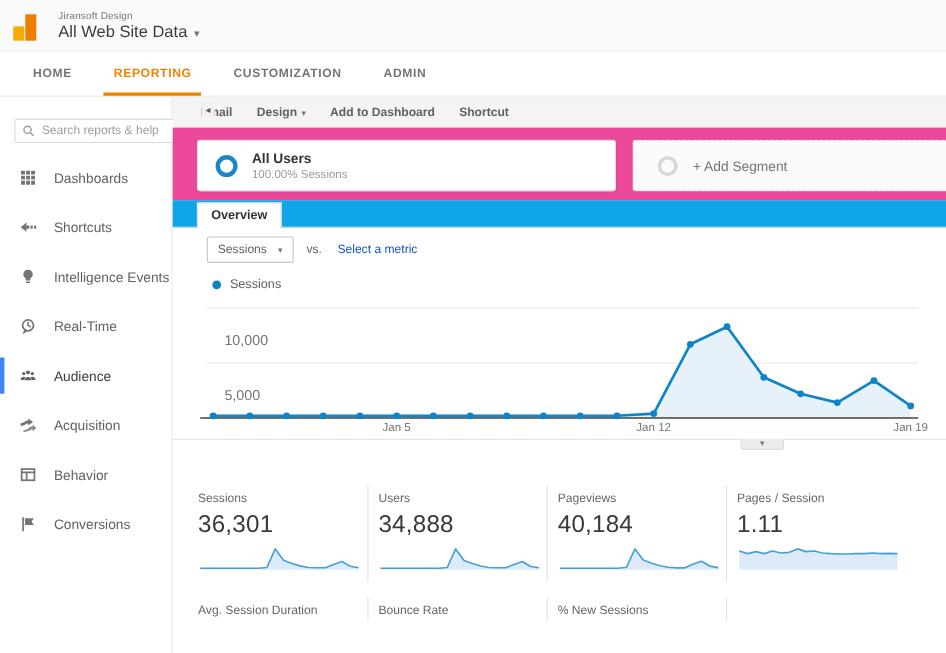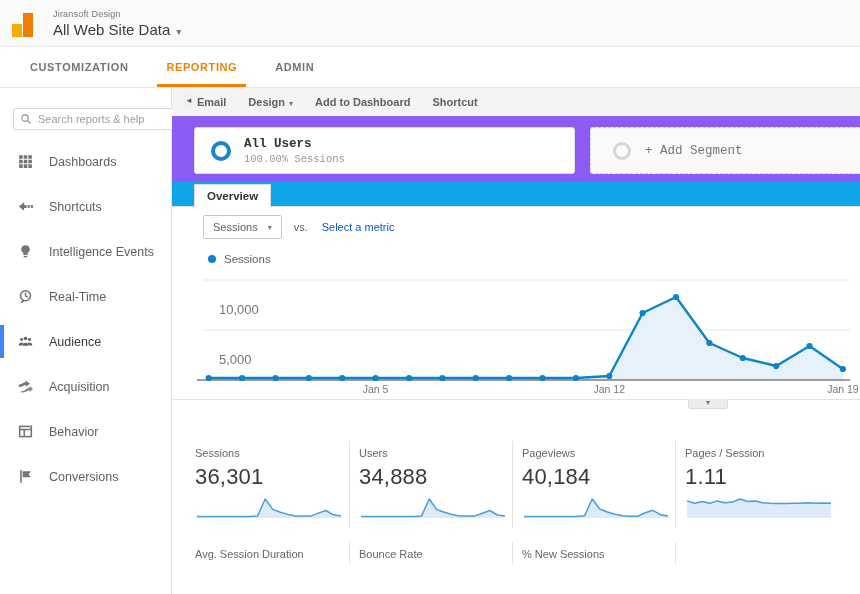--- a/index.html
+++ b/index.html
@@ -19,41 +19,41 @@
   
   .nav { height:41px; background:#fff; border-bottom:1px solid #e5e5e5; display:flex; align-items:stretch; padding-left:21px; }
   .nav-tab { padding:0 9px; margin-right:20px; line-height:40px; font-size:11px; font-weight:bold; letter-spacing:.6px; color:#757575; cursor:pointer; }
   .nav-tab.active { color:#ef8300; box-shadow:inset 0 -3px 0 #ef8300; }
 
   
   .bodyrow { display:flex; height:506px; position:relative; }
   .collapse-handle { position:absolute; left:183px; top:5px; width:12px; height:14px; font-size:9px; line-height:14px; text-align:center; color:#555; background:#f1f1f1; cursor:pointer; z-index:5; }
 
   
-  .sidebar { width:172px; border-right:1px solid #e0e0e0; background:#fff; flex:none; }
+  .sidebar { width:157px; border-right:1px solid #e0e0e0; background:#fff; flex:none; }
   .searchbox { margin:20px 4px 0 13px; width:164px; height:22px; border:1px solid #d9d9d9; border-radius:2px; background:#fff; display:flex; align-items:center; padding:0 6px; }
   .searchbox svg { flex:none; }
   .searchbox input { border:none; outline:none; font-size:11px; color:#555; margin-left:6px; width:130px; font-family:inherit; background:transparent; }
   .searchbox input::placeholder { color:#9e9e9e; }
   .side-list { margin-top:9px; }
   .side-item { position:relative; height:45px; display:flex; align-items:center; padding-left:17px; color:#616161; font-size:12.5px; cursor:pointer; }
   .side-item .sicon { width:17px; height:17px; margin-right:15px; color:#757575; display:flex; }
   .side-item.active { color:#3c3c3c; }
   .side-item.active .sicon { color:#5f6368; }
   .side-item.active::before { content:""; position:absolute; left:0; top:6px; bottom:6px; width:4px; background:#4285f4; }
 
   
   .main { flex:1; position:relative; background:#fff; min-width:0; }
   .titlebar { height:40px; display:flex; align-items:center; padding-left:22px; background:#fff; }
   .title { font-size:16px; font-weight:bold; color:#1a1a1a; }
   .toolbar { height:28px; background:#f4f4f4; display:flex; align-items:center; padding-left:25px; gap:22px; }
   .tool-item { font-size:11px; font-weight:bold; color:#616161; cursor:pointer; }
   .tool-item .caret { font-size:8px; color:#757575; margin-left:4px; }
 
-  .segments { background:#8b5cf6; padding:11px 0 8px 22px; display:flex;font-family:Liberation Mono, monospace; }
+  .segments { background:#ec4899; padding:11px 0 8px 22px; display:flex; }
   .seg-card { width:381px; height:47px; background:#fff; border:1px solid #e0e0e0; border-radius:3px; box-shadow:0 1px 2px rgba(0,0,0,.06); display:flex; align-items:center; padding-left:16px; cursor:pointer; }
   .ring-blue { width:20px; height:20px; border:4px solid #1b87c9; border-radius:50%; flex:none; }
   .seg-text { margin-left:13px; }
   .seg-name { font-size:12.5px; font-weight:bold; color:#333; }
   .seg-sub { font-size:10.5px; color:#999; margin-top:2px; }
   .add-seg { flex:1; height:47px; margin-left:15px; margin-right:-8px; border:1px dashed #ccc; border-radius:3px; background:#fafafa; display:flex; align-items:center; padding-left:22px; cursor:pointer; }
   .ring-gray { width:18px; height:18px; border:3px solid #d6d6d6; border-radius:50%; flex:none; }
   .add-seg-label { margin-left:14px; font-size:12.5px; color:#757575; }
 
   .tabstrip { position:relative; height:25px; background:#0ea5e9; border-bottom:1px solid #dcdcdc; }
@@ -97,22 +97,23 @@
       <div class="bar1"></div>
       <div class="bar2"></div>
     </div>
     <div class="acct">
       <div class="account">Jiransoft Design</div>
       <div class="property"><span>All Web Site Data</span><span class="caret">▾</span></div>
     </div>
   </div>
 
   <div class="nav">
+    <div class="nav-tab">HOME</div>
+    <div class="nav-tab active">REPORTING</div>
     <div class="nav-tab">CUSTOMIZATION</div>
-    <div class="nav-tab active">REPORTING</div>
     <div class="nav-tab">ADMIN</div>
   </div>
 
   <div class="bodyrow">
     <div class="collapse-handle">◂</div>
 
     <div class="sidebar">
       <div class="searchbox">
         <svg width="12" height="12" viewBox="0 0 24 24" fill="none" stroke="#9e9e9e" stroke-width="2.6">
             <circle cx="10" cy="10" r="6.5"></circle>

